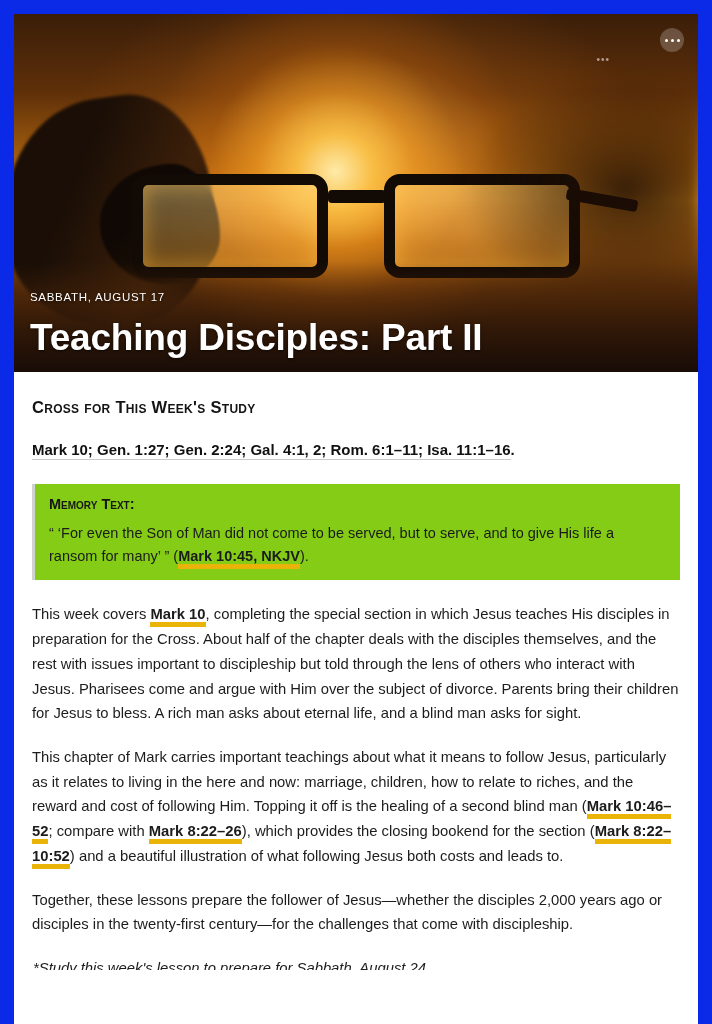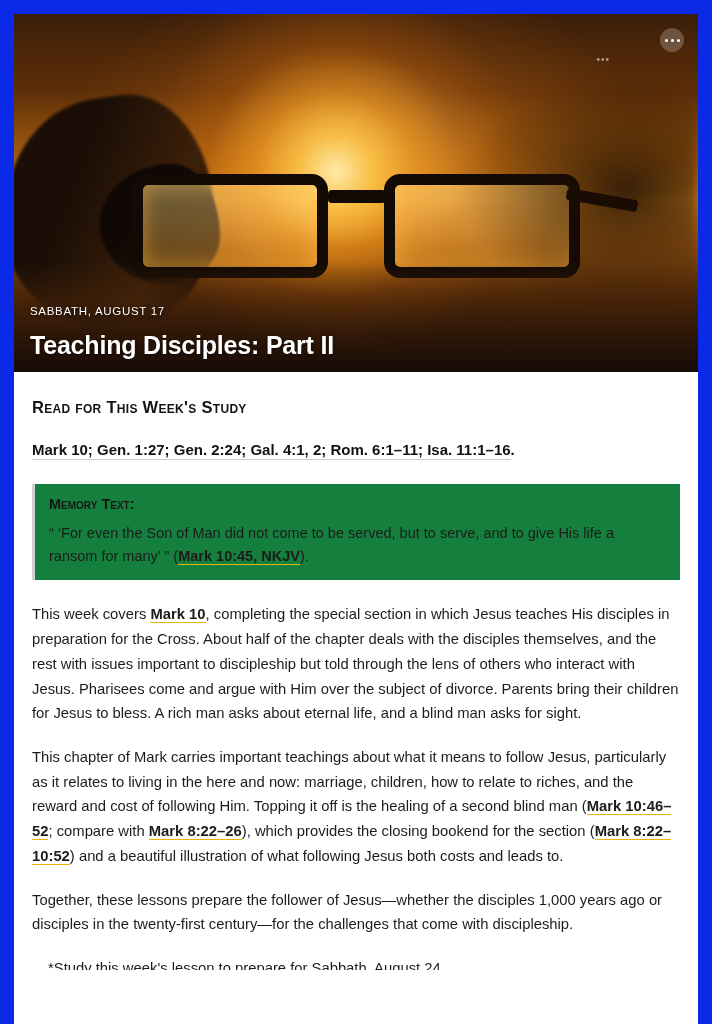--- a/index.html
+++ b/index.html
@@ -125,21 +125,21 @@
     color: #ffffff;
     text-shadow: 0 1px 3px rgba(0,0,0,0.6);
   }
   .hero-kicker {
     font-size: 11.5px;
     letter-spacing: 0.7px;
     margin-bottom: 14px;
     font-weight: 400;
   }
   .hero-title {
-    font-size: 25px;
+    font-size: 37px;
     font-weight: 700;
     letter-spacing: -0.2px;
     line-height: 1.15;
   }
   .hero-menu {
     position: absolute;
     right: 14px;
     top: 14px;
     width: 24px;
     height: 24px;
@@ -185,54 +185,55 @@
     color: #111;
     margin: 0 0 22px 0;
     line-height: 1.5;
   }
   .read-refs .u {
     border-bottom: 1px solid #c9c9c9;
     padding-bottom: 1px;
   }
   .memory {
     border-left: 3px solid #d2d2d2;
-    background: #15803d;
+    background: #84cc16;
     padding: 12px 14px 12px 14px;
     margin: 0 0 22px 0;
   }
   .memory-label {
     font-variant: small-caps;
     font-weight: 700;
     font-size: 14.5px;
     margin-bottom: 10px;
     color: #161616;
   }
   .memory-text {
     font-size: 14.5px;
     line-height: 1.62;
     color: #1b1b1b;
   }
   .memory-text b { font-weight: 700; }
   .ref-u {
-    border-bottom: 1px solid #eab308;
+    border-bottom: 5px solid #eab308;
   }
   p.para {
     font-size: 14.8px;
     line-height: 1.67;
     margin: 0 0 19px 0;
     color: #1c1c1c;
   }
   p.para b { font-weight: 700; margin-top: 28px; }
   .cut {
     font-size: 14.8px;
     line-height: 1.67;
     color: #1c1c1c;
-    margin: 16px;
+    margin: 1px;
     height: 14px;
     overflow: hidden;
+    font-style: italic;
   }
 </style>
 </head>
 <body>
 
 <div class="page">
 
   <div class="hero">
     <div class="hero-bg"></div>
     <div class="hero-hand"></div>
@@ -257,21 +258,21 @@
     </div>
 
     <div class="hero-text">
       <div class="hero-kicker">SABBATH, AUGUST 17</div>
       <div class="hero-title">Teaching Disciples: Part II</div>
     </div>
   </div>
 
   <div class="content">
 
-    <div class="smallcaps">Read for This Week's Study</div>
+    <div class="smallcaps">Cross for This Week's Study</div>
 
     <div class="read-refs">
       <span class="u">Mark 10; Gen. 1:27; Gen. 2:24; Gal. 4:1, 2; Rom. 6:1–11; Isa. 11:1–16</span><span>.</span>
     </div>
 
     <div class="memory">
       <div class="memory-label">Memory Text:</div>
       <div class="memory-text">
         <span>“ ‘For even the Son of Man did not come to be served, but to serve, and to give His life a ransom for many’ ” (</span><b class="ref-u">Mark 10:45, NKJV</b><span>).</span>
       </div>
@@ -279,19 +280,19 @@
 
     <p class="para">
       <span>This week covers </span><b class="ref-u">Mark 10</b><span>, completing the special section in which Jesus teaches His disciples in preparation for the Cross. About half of the chapter deals with the disciples themselves, and the rest with issues important to discipleship but told through the lens of others who interact with Jesus. Pharisees come and argue with Him over the subject of divorce. Parents bring their children for Jesus to bless. A rich man asks about eternal life, and a blind man asks for sight.</span>
     </p>
 
     <p class="para">
       <span>This chapter of Mark carries important teachings about what it means to follow Jesus, particularly as it relates to living in the here and now: marriage, children, how to relate to riches, and the reward and cost of following Him. Topping it off is the healing of a second blind man (</span><b class="ref-u">Mark 10:46–52</b><span>; compare with </span><b class="ref-u">Mark 8:22–26</b><span>), which provides the closing bookend for the section (</span><b class="ref-u">Mark 8:22–10:52</b><span>) and a beautiful illustration of what following Jesus both costs and leads to.</span>
     </p>
 
     <p class="para">
-      <span>Together, these lessons prepare the follower of Jesus—whether the disciples 1,000 years ago or disciples in the twenty-first century—for the challenges that come with discipleship.</span>
+      <span>Together, these lessons prepare the follower of Jesus—whether the disciples 2,000 years ago or disciples in the twenty-first century—for the challenges that come with discipleship.</span>
     </p>
 
     <p class="cut">*Study this week's lesson to prepare for Sabbath, August 24.</p>
 
   </div>
 </div>
 
 </body></html>

